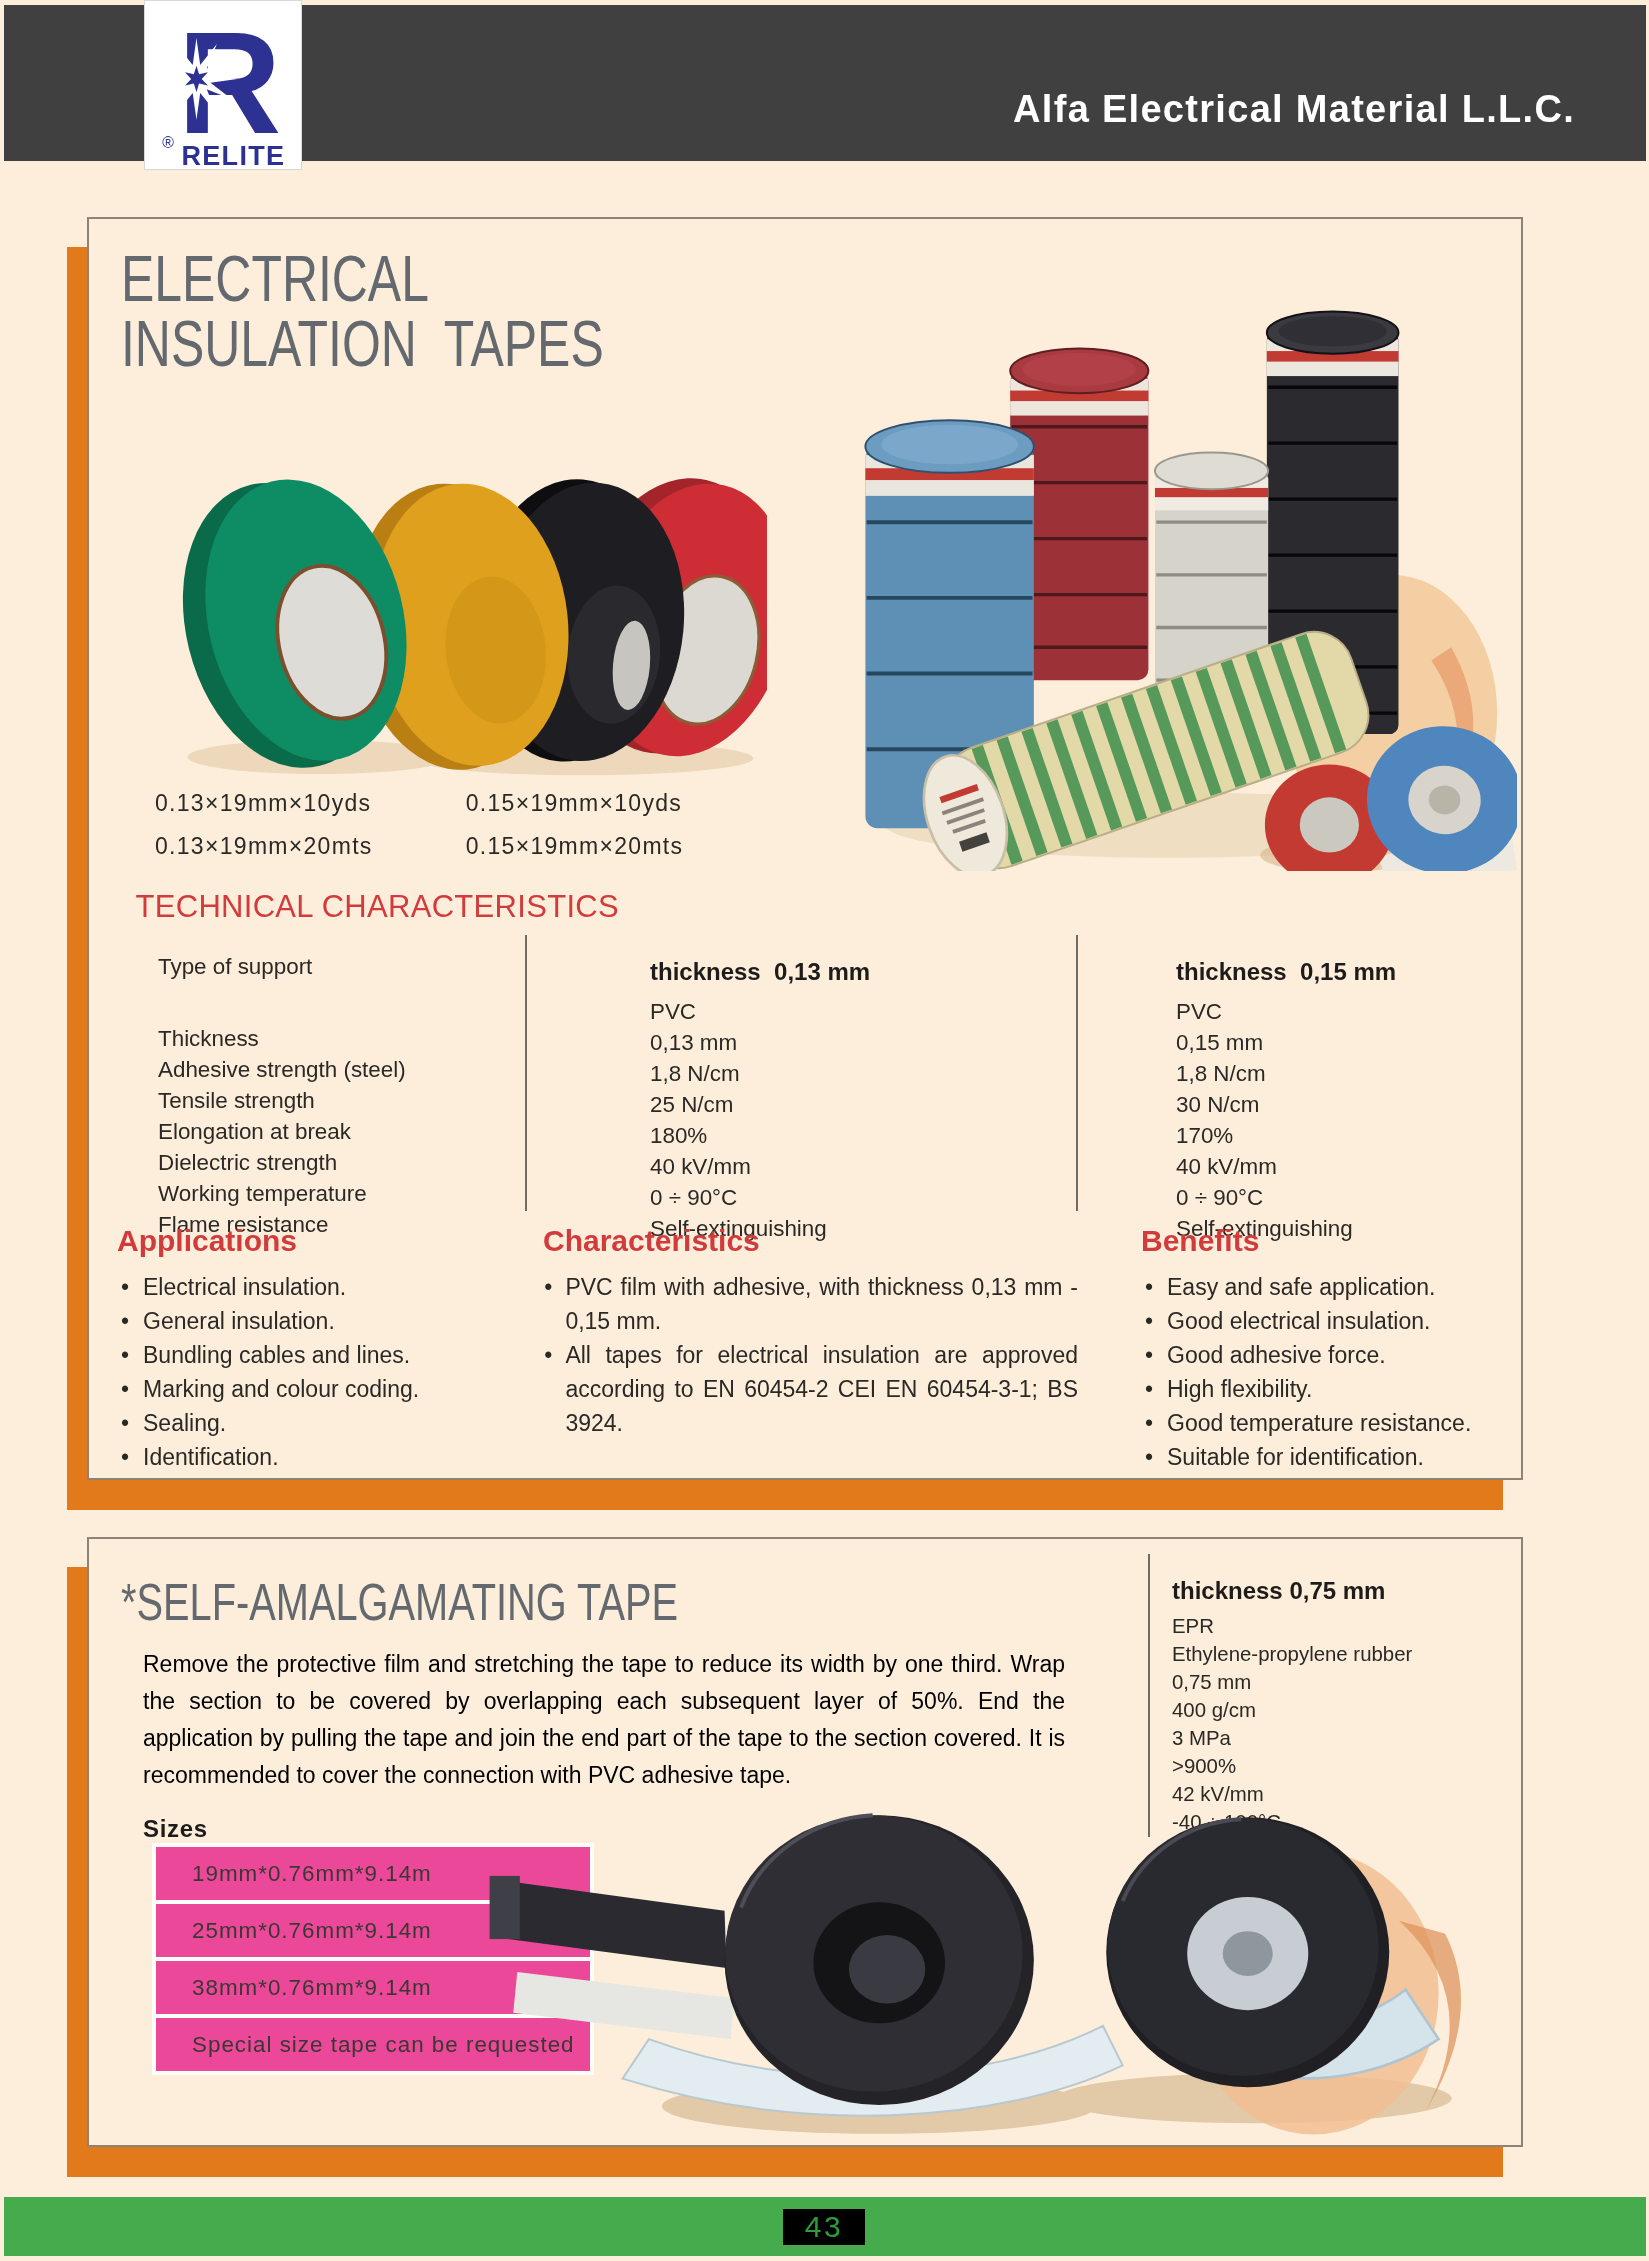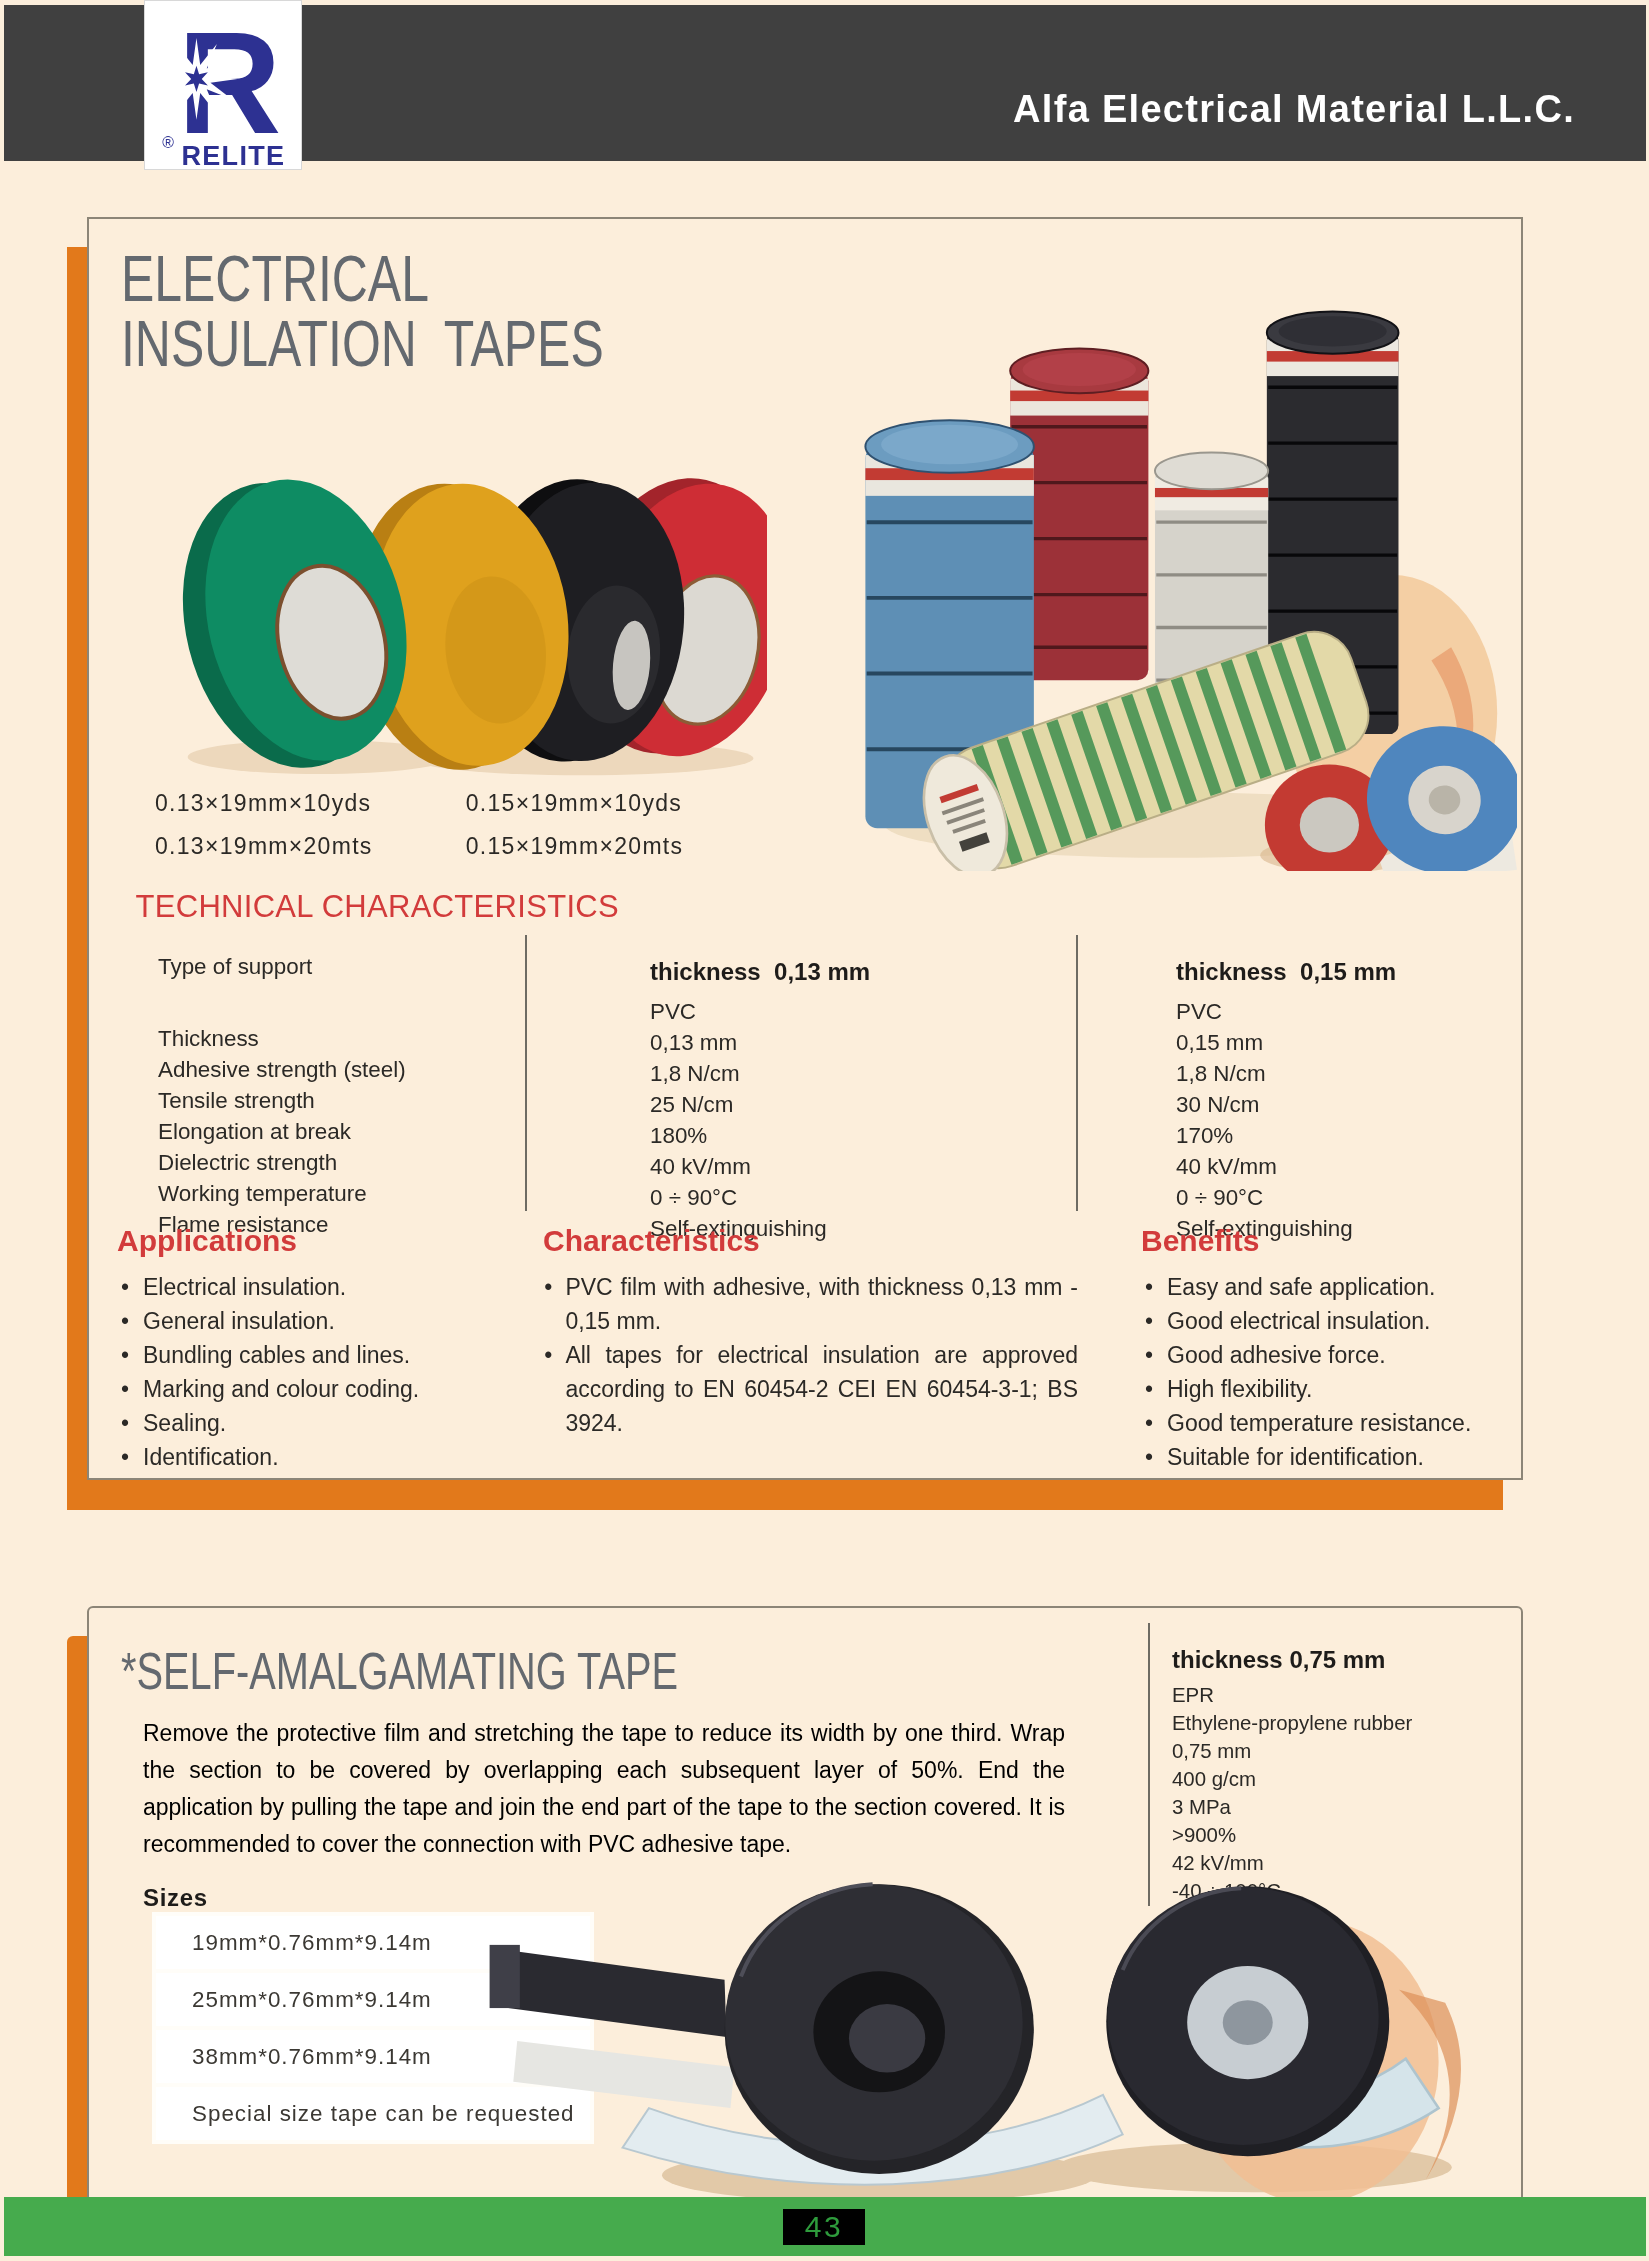--- a/index.html
+++ b/index.html
@@ -10,21 +10,21 @@
   .header-bar{position:absolute;left:4px;top:5.3px;width:1642px;height:156px;background:#404040;}
   .company{position:absolute;right:71px;top:83px;font-size:38px;font-weight:bold;color:#FFFFFF;
            letter-spacing:1.3px;}
   .logo-box{position:absolute;left:144px;top:0px;width:158px;height:170px;background:#FFFFFF;
             border:0.7px solid #D8D8D8;box-sizing:border-box;}
 
   
   .panel{position:absolute;left:87px;width:1432px;background:#FCEEDB;border:2px solid #8C8577;
          box-shadow:-20px 30px 0 0 #E2791B;box-sizing:content-box;}
   .panel1{top:217px;height:1259px;}
-  .panel2{top:1606px;height:606px;border-radius:6px;}
+  .panel2{top:1537px;height:606px;}
 
   .big-title{position:absolute;color:#64696F;font-weight:400;line-height:1.02;}
   .big-title .tline{display:block;transform:scaleX(.78);transform-origin:left;white-space:pre;}
   .p1-title{left:32px;top:28px;font-size:64px;}
   .p2-title{left:32px;top:38px;font-size:51px;}
 
   
   .sizes-block{position:absolute;left:66px;top:563px;font-size:23px;letter-spacing:1.3px;color:#2B2926;}
   .sizes-block .srow{height:43px;line-height:43px;}
   .sizes-block .scol{display:inline-block;width:303px;}
@@ -60,21 +60,21 @@
               list-style:none;margin:0;padding:0;}
   .chars-list li{position:relative;padding-left:22.4px;line-height:34px;text-align:justify;}
   .chars-list li:before{content:"\2022";position:absolute;left:1.3px;}
 
   
   .p2-para{position:absolute;left:54px;top:107px;width:922px;font-size:23px;line-height:37px;
            color:#000000;text-align:justify;}
   .sizes-label{position:absolute;left:54px;top:276px;font-size:24px;font-weight:bold;color:#1E1C1A;
                letter-spacing:0.7px;}
   .sizes-table{position:absolute;left:63px;top:304px;width:434px;border:4.6px solid #FFFDF8;}
-  .size-row{height:53px;background:#ffffff;border-bottom:4.6px solid #FFFDF8;display:flex;
+  .size-row{height:53px;background:#ec4899;border-bottom:4.6px solid #FFFDF8;display:flex;
             align-items:center;padding-left:36px;font-size:22.4px;letter-spacing:1px;color:#3B3833;}
   .size-row:last-child{border-bottom:none;}
 
   .spec-block{position:absolute;left:1083px;top:38px;font-size:20.4px;line-height:28px;color:#2B2926;}
   .spec-block .thead{font-size:24px;font-weight:bold;white-space:pre;margin-bottom:6.6px;color:#1E1C1A;}
 
   .photo{position:absolute;}
 
   
   .footer-bar{position:absolute;left:4px;top:2197px;width:1642px;height:59px;background:#46AB4D;}

